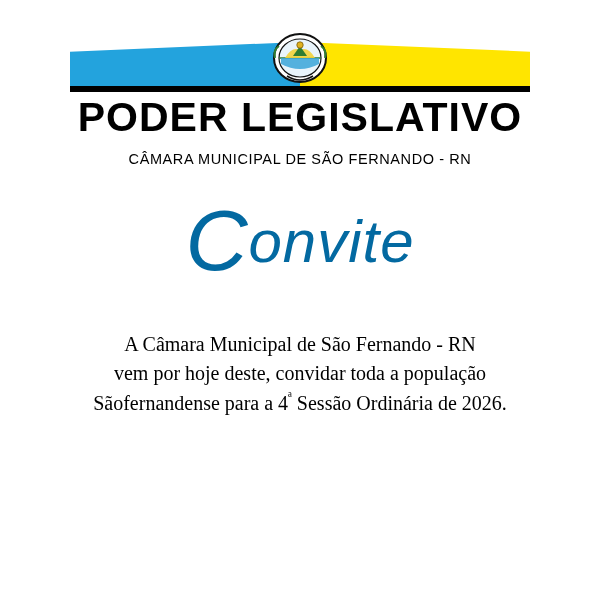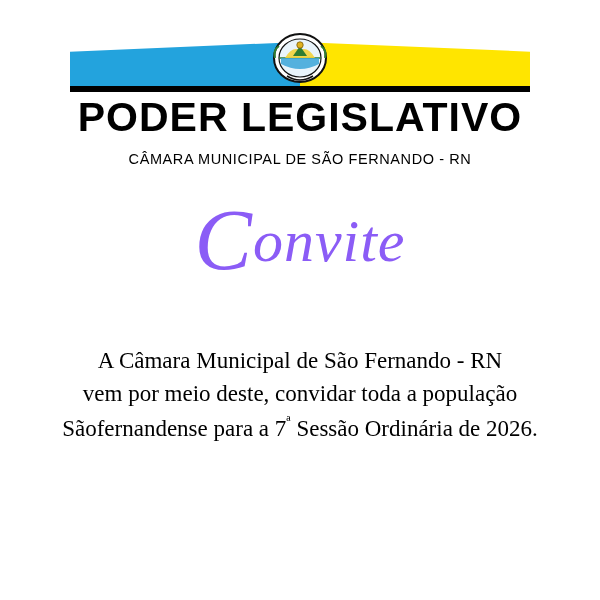--- a/index.html
+++ b/index.html
@@ -83,40 +83,40 @@
     font-family: "Liberation Sans", sans-serif;
     font-size: 14.5px;
     letter-spacing: 0.6px;
     color: #000000;
     margin-top: 12px;
     white-space: nowrap;
   }
 
   
   .convite {
-    font-family: Liberation Serif, serif;
+    font-family: Liberation Sans, sans-serif;
     font-style: italic;
     font-size: 60px;
-    color: #8b5cf6;
+    color: #0369a1;
     margin-top: 40px;
     letter-spacing: 1px;
   }
   .convite .cap {
     font-size: 86px;
     line-height: 0;
     vertical-align: -8px;
   }
 
   
   .body-text {
-    margin-top: 68px;
+    margin-top: 54px;
     width: 520px;
     text-align: center;
     color: #000000;
-    font-size: 23px;
+    font-size: 20px;
     line-height: 1.45;
   }
   .body-text p {
     margin: 0;
   }
   .body-text p + p {
     margin-top: 26px;
   }
   .sup {
     font-size: 0.68em;
@@ -154,21 +154,21 @@
     <div class="title-sub">CÂMARA MUNICIPAL DE SÃO FERNANDO - RN</div>
   </div>
 
   <div class="convite">
     <span class="cap">C</span><span>onvite</span>
   </div>
 
   <div class="body-text">
     <p>
       <span>A Câmara Municipal de São Fernando - RN</span><br>
-      <span>vem por meio deste, convidar toda a população</span><br>
-      <span>Sãofernandense para a 7</span><span class="sup">ª</span><span> Sessão Ordinária de 2026.</span>
+      <span>vem por hoje deste, convidar toda a população</span><br>
+      <span>Sãofernandense para a 4</span><span class="sup">ª</span><span> Sessão Ordinária de 2026.</span>
     </p>
     <p>
       <br>
     </p>
   </div>
 
 </div>
 
 </body></html>

